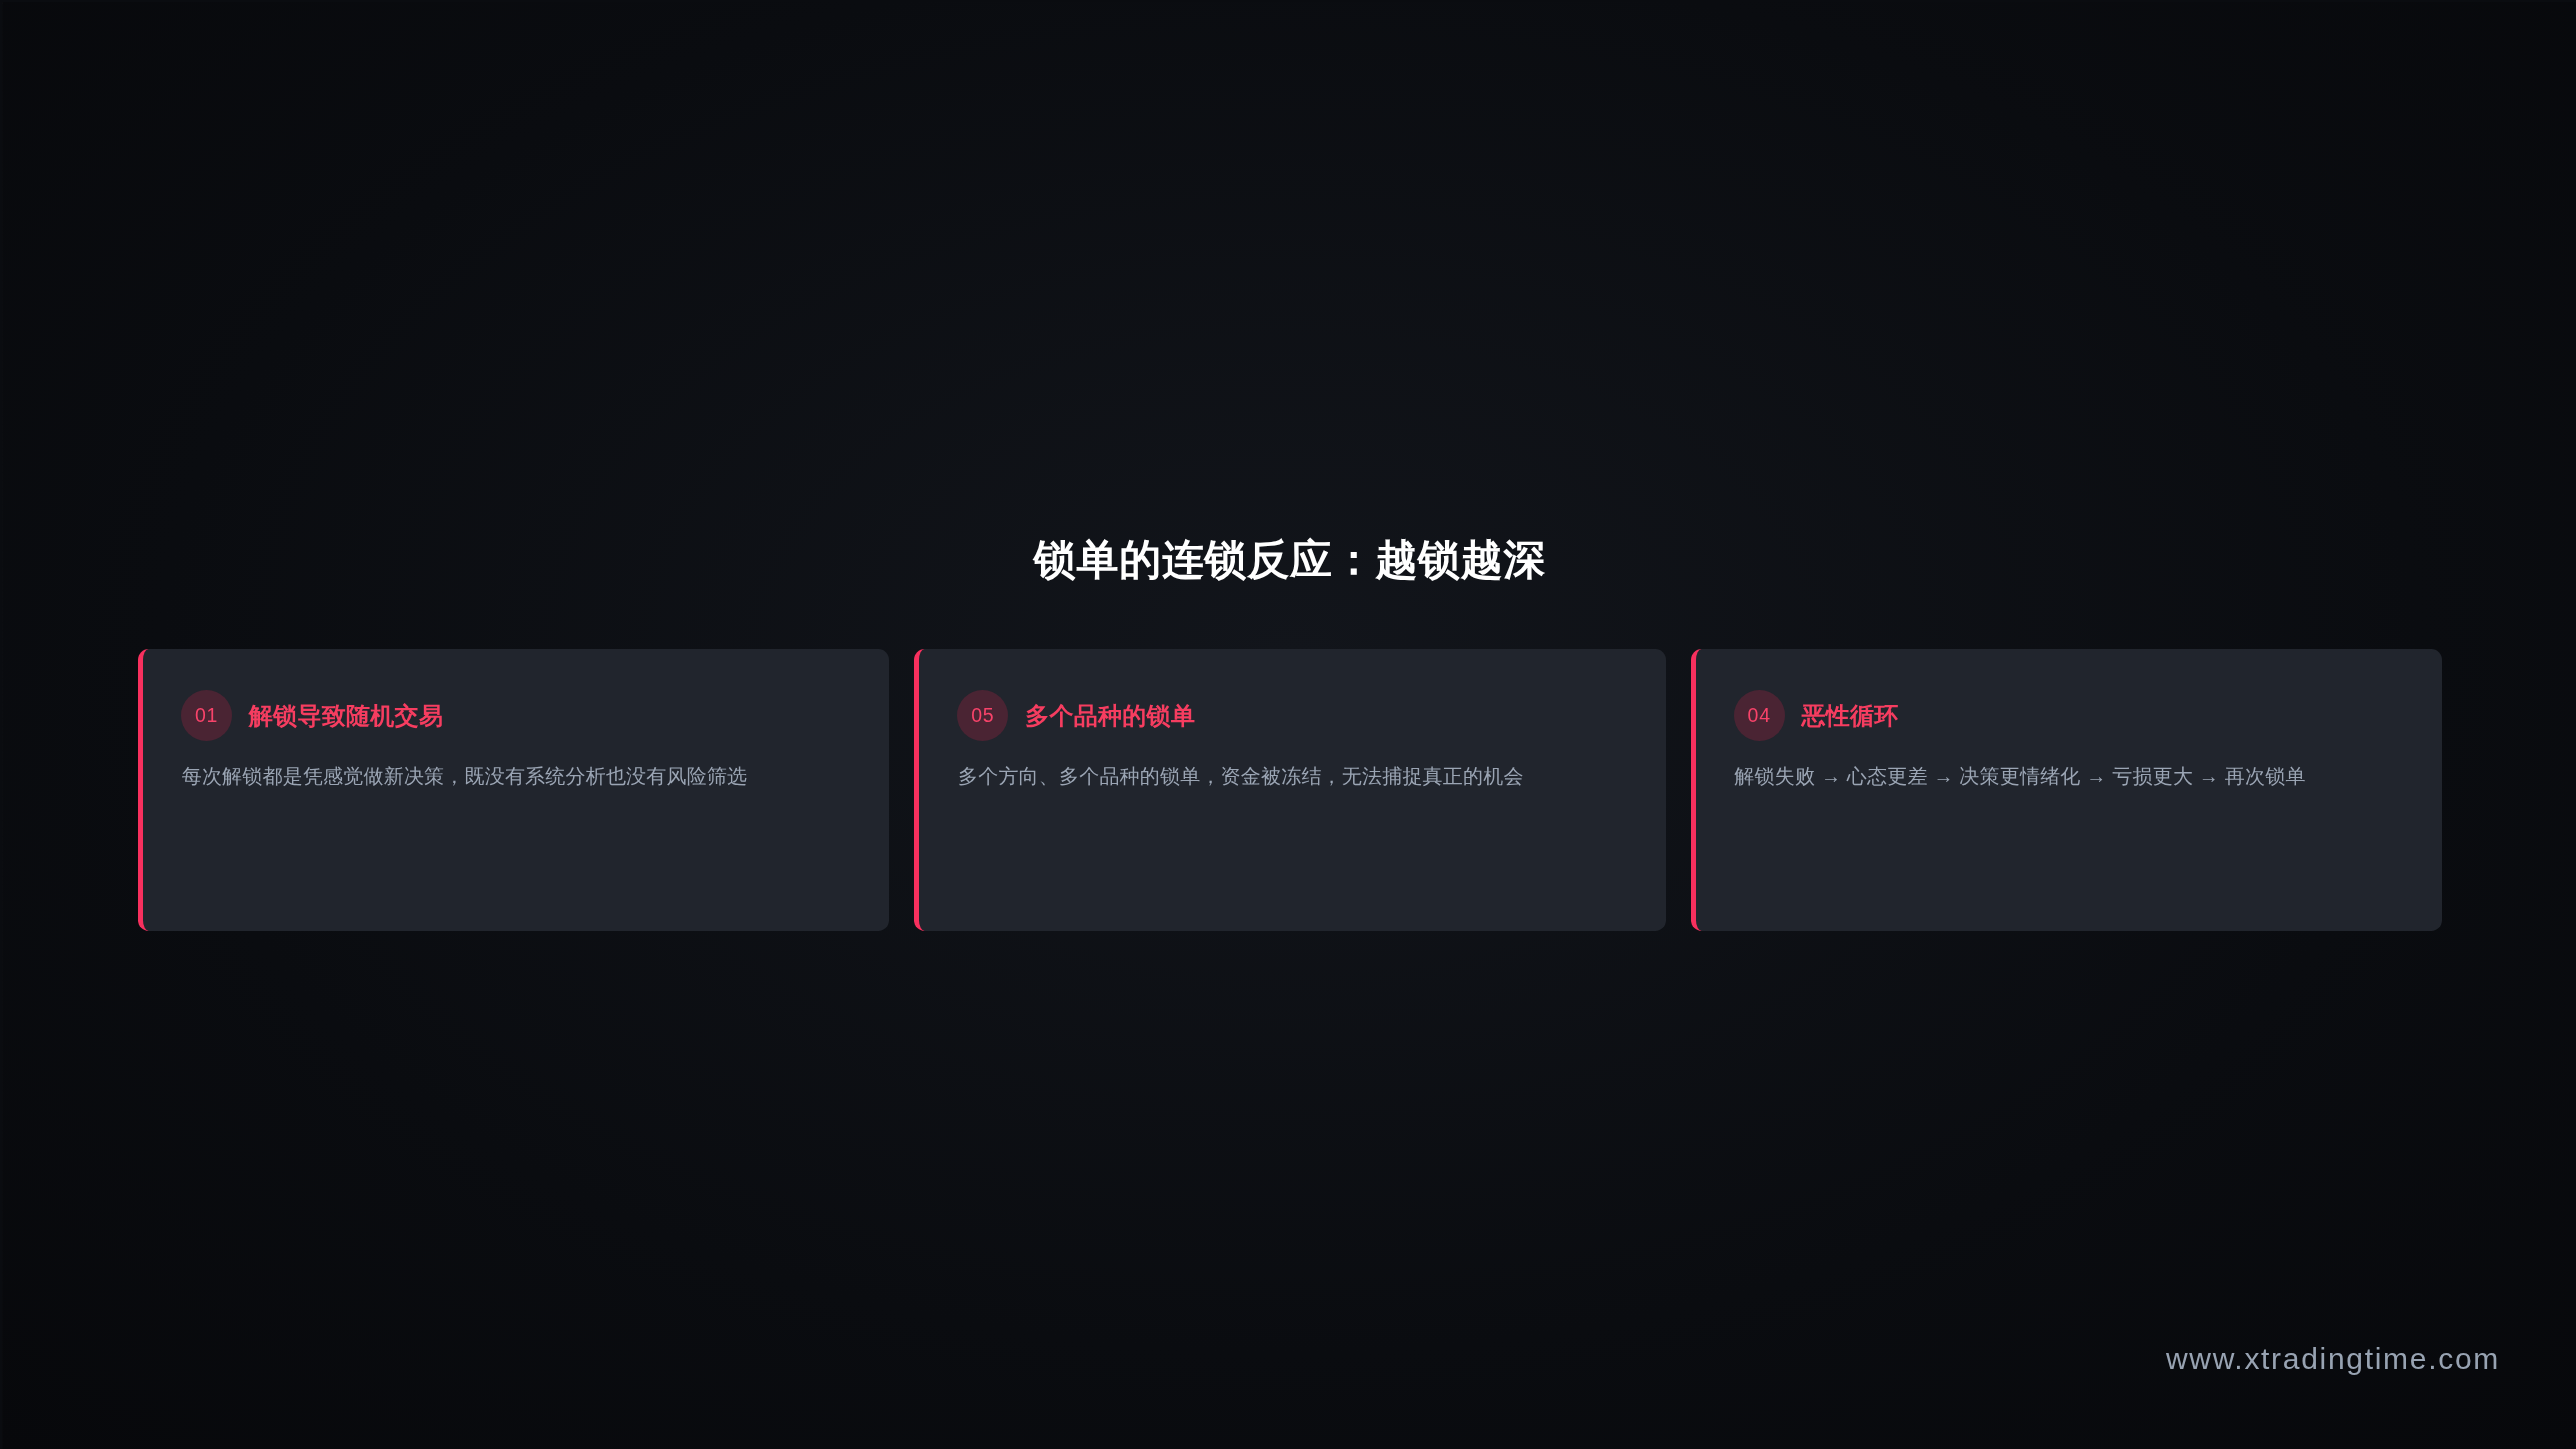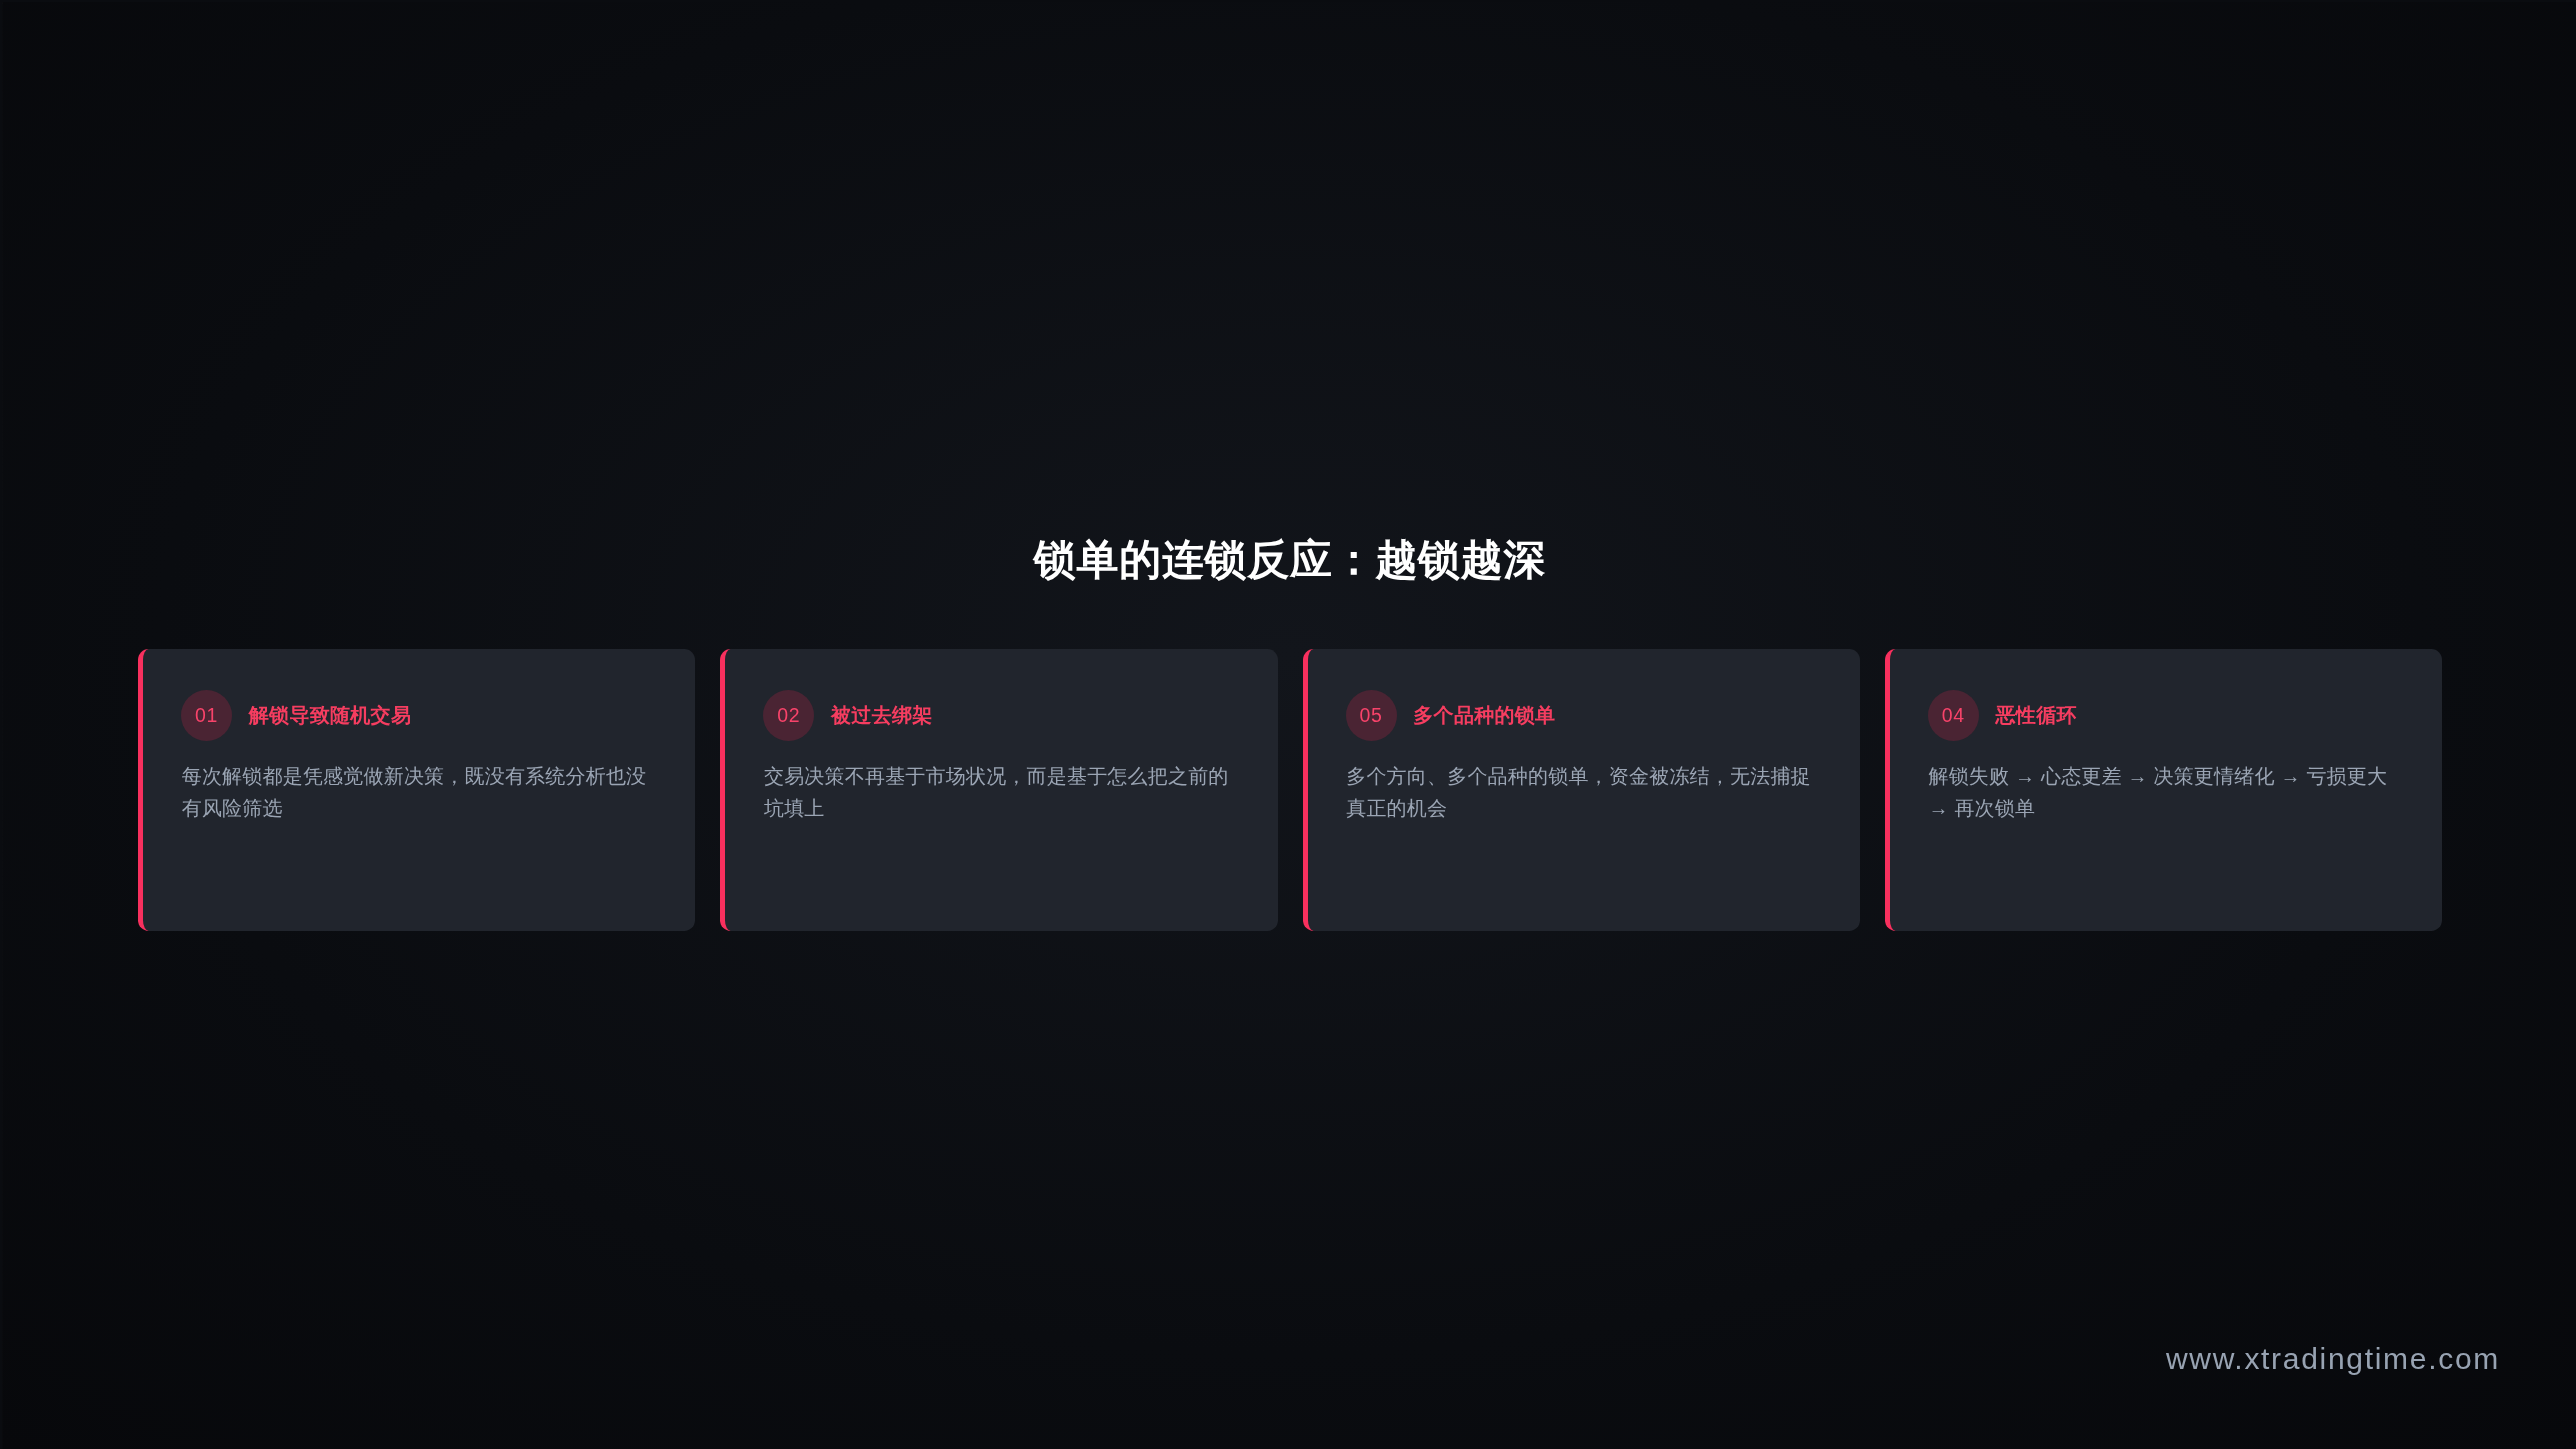--- a/index.html
+++ b/index.html
@@ -89,21 +89,21 @@
     align-items:center;
     justify-content:center;
     color:#F8436A;
     font-size:19.5px;
     font-weight:normal;
     letter-spacing:0.7px;
   }
 
   .card-title {
     color:#F63D60;
-    font-size:20px;
+    font-size:24px;
     font-weight:bold;
     letter-spacing:0.3px;
     white-space:nowrap;
   }
 
   .card-body {
     color:#9BA5B4;
     font-size:20px;
     line-height:32px;
     letter-spacing:0.2px;
@@ -136,27 +136,20 @@
   <div id="cards">
 
     <div class="card">
       <div class="card-head">
         <div class="badge">01</div>
         <div class="card-title">解锁导致随机交易</div>
       </div>
       <div class="card-body">每次解锁都是凭感觉做新决策，既没有系统分析也没有风险筛选</div>
     </div>
 
-    <div class="card">
-      <div class="card-head">
-        <div class="badge">02</div>
-        <div class="card-title">被过去绑架</div>
-      </div>
-      <div class="card-body">交易决策不再基于市场状况，而是基于怎么把之前的坑填上</div>
-    </div>
 
     <div class="card">
       <div class="card-head">
         <div class="badge">05</div>
         <div class="card-title">多个品种的锁单</div>
       </div>
       <div class="card-body">多个方向、多个品种的锁单，资金被冻结，无法捕捉真正的机会</div>
     </div>
 
     <div class="card">

